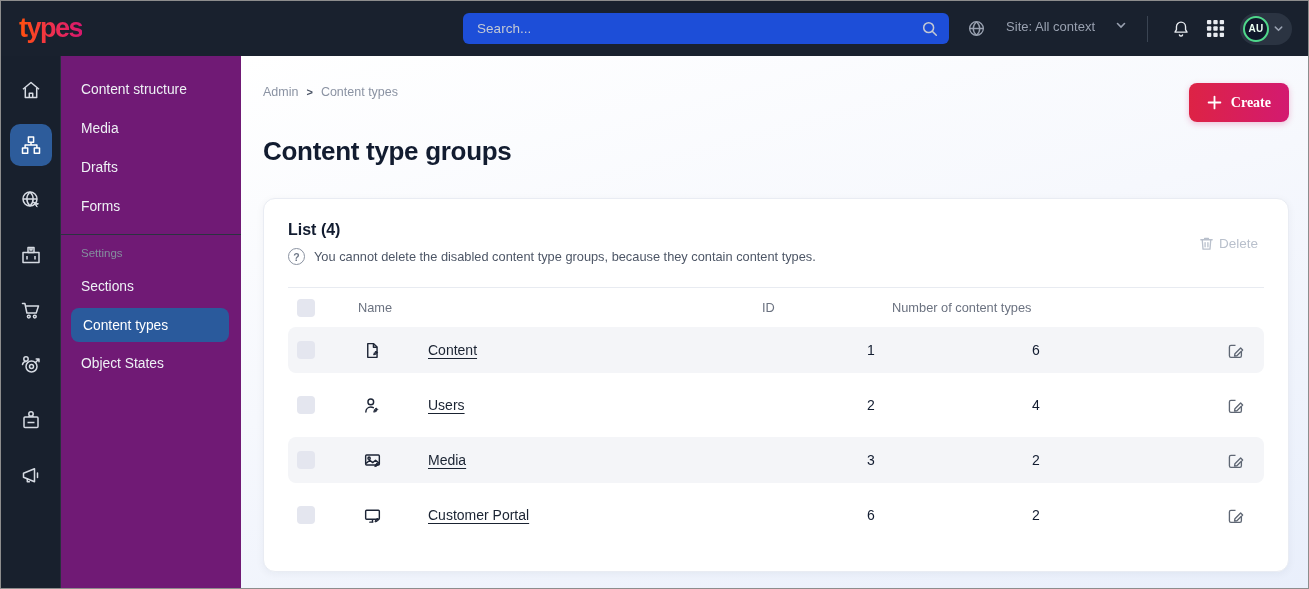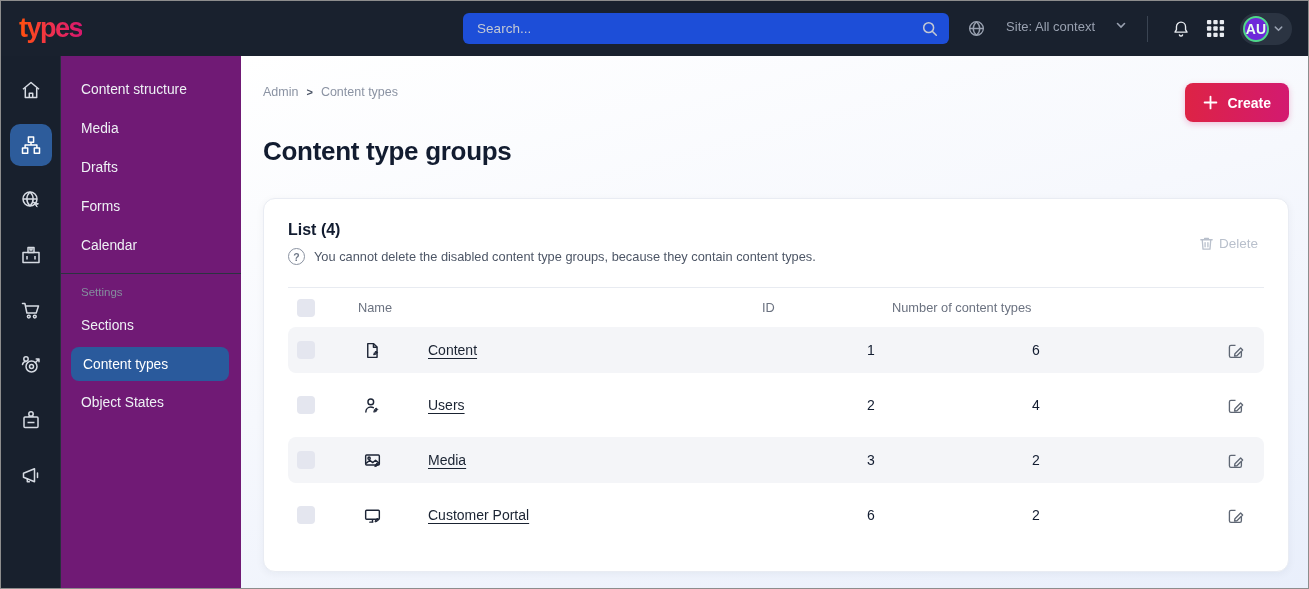--- a/index.html
+++ b/index.html
@@ -11,21 +11,21 @@
   .topbar { height:55px; background:#19212e; display:flex; align-items:center; flex:0 0 55px; padding:0 16px 0 18px; }
   .logo { font-size:27px; font-weight:800; letter-spacing:-1.5px; background:linear-gradient(90deg,#ff4e12 5%,#ef2e51 55%,#d6186c 100%); -webkit-background-clip:text; background-clip:text; color:transparent; cursor:pointer; }
   .search-wrap { margin-left:auto; width:486px; height:31px; background:#1d4ed8; border-radius:6px; display:flex; align-items:center; padding:0 10px 0 14px; }
   .search-wrap input { flex:1; background:transparent; border:none; outline:none; color:#e6e9ee; font-size:13.5px; font-family:"Liberation Sans",sans-serif; }
   .search-wrap input::placeholder { color:#c3c9d4; }
   .tb-right { display:flex; align-items:center; margin-left:18px; color:#9aa3b2; }
   .site-sel { display:flex; align-items:flex-start; gap:20px; font-size:13px; color:#99a1b0; cursor:pointer; }
   .tb-divider { width:1px; height:26px; background:#3a4452; margin:0 16px 0 20px; }
   .tb-icon { width:34px; height:34px; display:flex; align-items:center; justify-content:center; cursor:pointer; color:#e8ebf0; }
   .avatar-pill { display:flex; align-items:center; gap:4px; background:#2b3442; border-radius:16px; padding:3px 8px 3px 3px; margin-left:8px; cursor:pointer; }
-  .avatar { width:26px; height:26px; border-radius:50%; background:#6d28d9; border:2px solid #4fd88b; color:#eafff2; font-size:14px; font-weight:700; display:flex; align-items:center; justify-content:center; letter-spacing:.2px; }
+  .avatar { width:26px; height:26px; border-radius:50%; background:#0f172a; border:2px solid #4fd88b; color:#eafff2; font-size:10px; font-weight:700; display:flex; align-items:center; justify-content:center; letter-spacing:.2px; }
 
   
   .app-body { flex:1; display:flex; min-height:0; }
 
   
   .rail { width:60px; background:#18202d; border-right:1px solid #28303d; display:flex; flex-direction:column; align-items:center; padding-top:13px; flex:0 0 60px; }
   .rail-item { width:42px; height:42px; margin-bottom:13px; border-radius:10px; display:flex; align-items:center; justify-content:center; color:#d6dbe3; cursor:pointer; }
   .rail-item.active { background:#2d5c9b; color:#fff; }
 
   
@@ -34,21 +34,21 @@
   .menu-divider { height:1px; background:#2b3340; margin:8px 0 6px 0; }
   .menu-section { font-size:11.5px; color:#848e9e; padding:6px 0 8px 20px; }
   .menu-item.selected { background:#2a5a9c; border-radius:8px; margin:2px 12px 2px 10px; padding-left:12px; color:#fff; height:34px; }
 
   
   .main { flex:1; background:linear-gradient(165deg,#ffffff 0%,#f6f8fd 45%,#e9effb 100%); padding:27px 14px 16px 22px; display:flex; flex-direction:column; min-width:0; }
   .main-top { display:flex; align-items:flex-start; }
   .breadcrumb { font-size:12.5px; color:#8b93a3; display:flex; align-items:center; gap:8px; padding-top:2px; }
   .breadcrumb .sep { color:#4b5466; font-weight:700; font-size:11px; }
   .crumb-link { cursor:pointer; }
-  .create-btn { margin-left:auto; margin-right:5px; height:39px; padding:0 18px; border:none; border-radius:8px; background:linear-gradient(90deg,#dd2345 0%,#d31a70 100%); color:#fff; font-size:14px; font-weight:600; font-family:Liberation Sans, sans-serif; display:flex; align-items:center; gap:9px; cursor:pointer; box-shadow:0 2px 6px rgba(210,25,100,.25); }
+  .create-btn { margin-left:auto; margin-right:5px; height:39px; padding:0 18px; border:none; border-radius:8px; background:linear-gradient(90deg,#dd2345 0%,#d31a70 100%); color:#fff; font-size:14px; font-weight:600; font-family:Liberation Serif, serif; display:flex; align-items:center; gap:9px; cursor:pointer; box-shadow:0 2px 6px rgba(210,25,100,.25); }
   .page-title { font-size:26px; font-weight:800; color:#121c30; letter-spacing:-.3px; margin-top:14px; }
 
   
   .card { margin-top:31px; margin-right:5px; background:#fff; border:1px solid #e9ecf3; border-radius:12px; box-shadow:0 2px 8px rgba(25,35,65,.05); padding:22px 24px 20px 24px; flex:1; display:flex; flex-direction:column; min-height:0; }
   .card-head { display:flex; align-items:center; }
   .card-head-left { flex:1; }
   .list-title { font-size:16px; font-weight:700; color:#121c30; }
   .info-row { display:flex; align-items:center; gap:9px; margin-top:9px; color:#4d5666; font-size:12.8px; }
   .help-icon { width:17px; height:17px; border:1.3px solid #8a92a1; border-radius:50%; color:#717a89; font-size:10.5px; font-weight:700; display:flex; align-items:center; justify-content:center; flex:0 0 17px; }
   .delete-btn { display:flex; align-items:center; gap:4px; color:#b9c0cc; font-size:13.5px; background:none; border:none; font-family:"Liberation Sans",sans-serif; cursor:default; padding:4px 6px; }
@@ -223,23 +223,20 @@
         </div>
       <div class="menu-item">
           <span>Media</span>
         </div>
       <div class="menu-item">
           <span>Drafts</span>
         </div>
       <div class="menu-item">
           <span>Forms</span>
         </div>
-      <div class="menu-item">
-          <span>Calendar</span>
-        </div>
       <div class="menu-divider"></div>
       <div class="menu-section">Settings</div>
       <div class="menu-item">
           <span>Sections</span>
         </div>
       <div class="menu-item selected">
           <span>Content types</span>
         </div>
       <div class="menu-item">
           <span>Object States</span>

